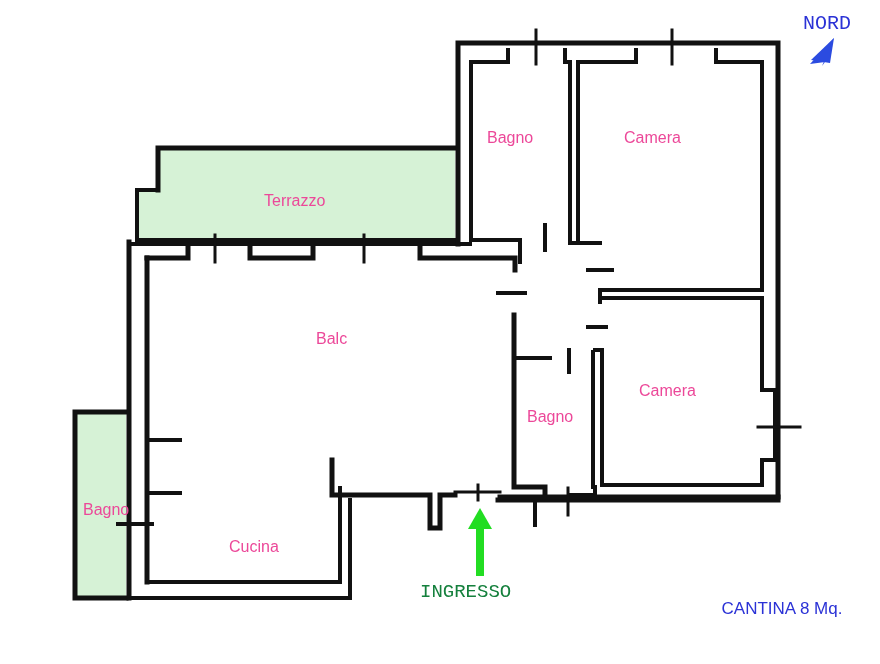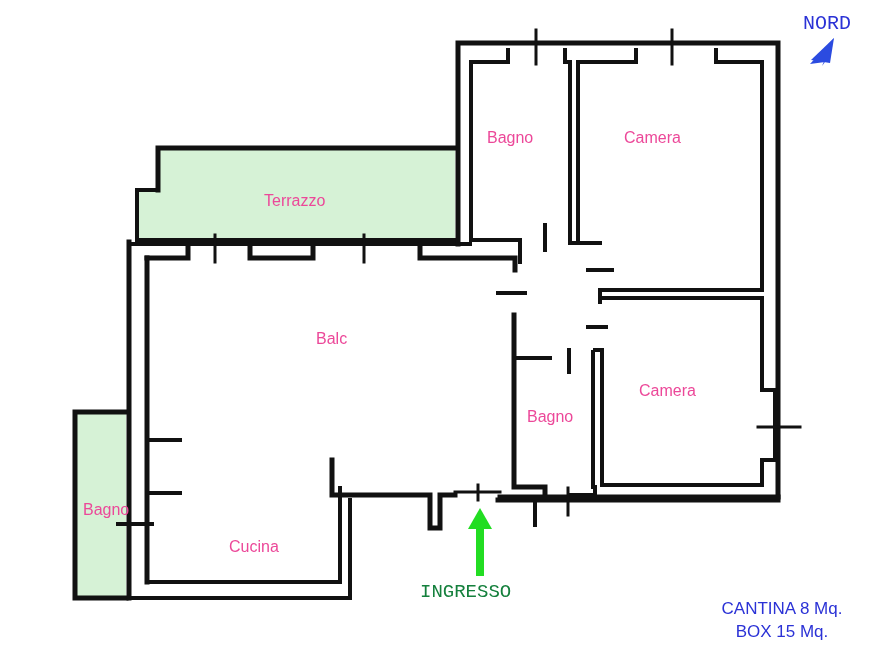--- a/index.html
+++ b/index.html
@@ -92,14 +92,13 @@
 <div class="lbl" style="left:527px;top:408px">Bagno</div>
 <div class="lbl" style="left:639px;top:382px">Camera</div>
 <div class="lbl" style="left:83px;top:501px">Bagno</div>
 <div class="lbl" style="left:229px;top:538px">Cucina</div>
 
 <div class="entry" style="left:420px;top:581px">INGRESSO</div>
 <div class="nord">NORD</div>
 
 <div class="note" style="left:692px;top:597px;width:180px">
   <div>CANTINA 8 Mq.</div>
-  <div>BOX 15 Mq.</div>
 </div>
 
 </body></html>

